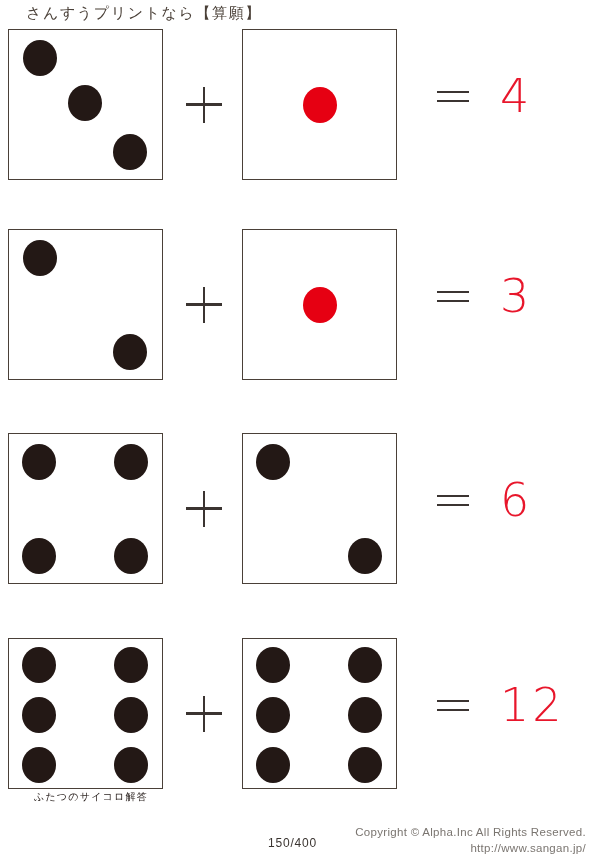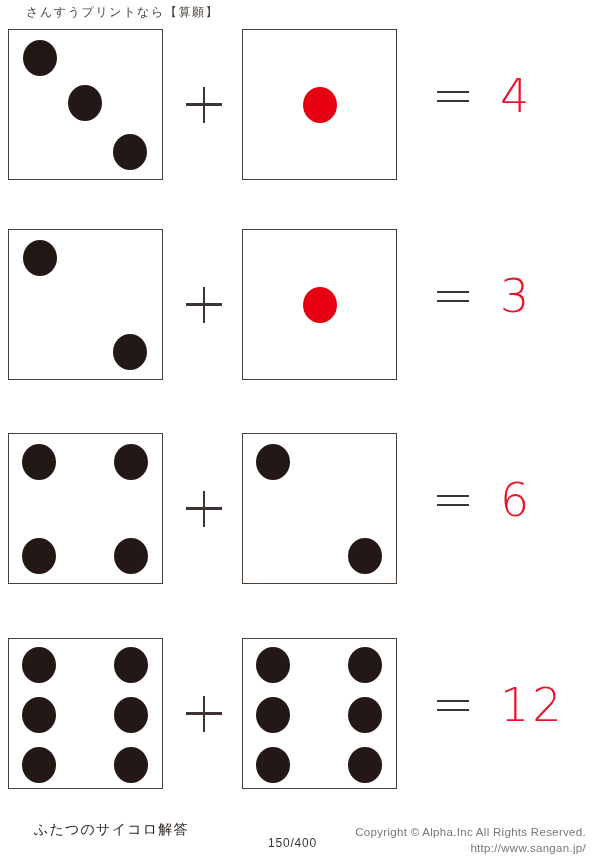--- a/index.html
+++ b/index.html
@@ -14,21 +14,21 @@
     overflow: hidden;
     font-family: "Liberation Sans", sans-serif;
     color: #231815;
   }
 
   
   #worksheet-header {
     position: absolute;
     left: 26px;
     top: 4px;
-    font-size: 12px;
+    font-size: 15px;
     letter-spacing: 1.6px;
     color: #4a4038;
     font-family: "DejaVu Sans", sans-serif;
     white-space: nowrap;
   }
 
   
   .problem-row {
     position: absolute;
     left: 0;
@@ -113,22 +113,22 @@
     line-height: 46px;
     font-weight: 300;
     color: #e8162b;
     letter-spacing: 3px;
   }
 
   
   #footer-title {
     position: absolute;
     left: 34px;
-    top: 821px;
-    font-size: 14px;
+    top: 790px;
+    font-size: 10px;
     letter-spacing: 1.2px;
     color: #2b2320;
     font-family: Liberation Mono, monospace;
     white-space: nowrap;
   }
   #footer-pagenum {
     position: absolute;
     left: 268px;
     top: 836px;
     font-size: 12px;

